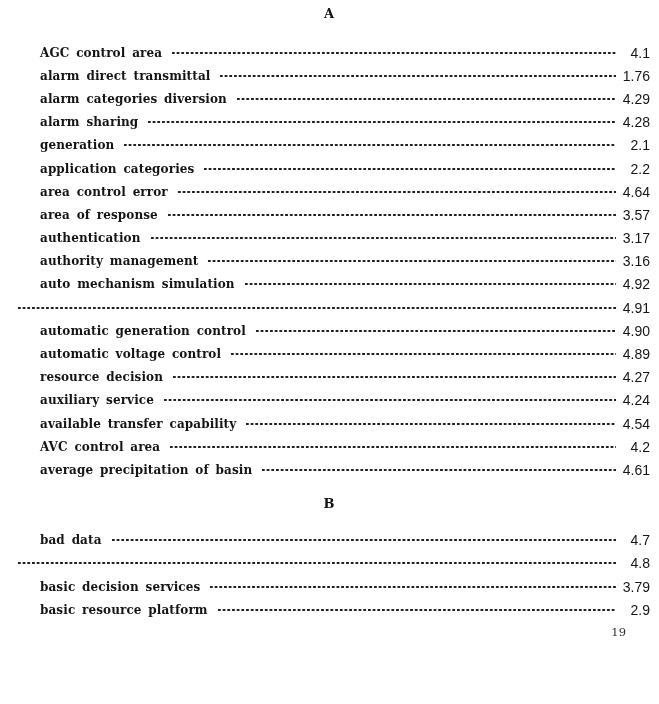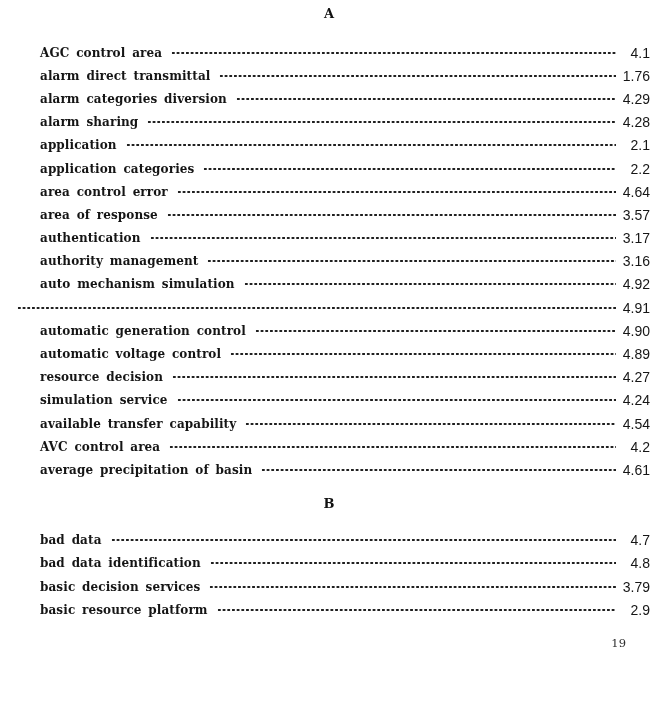--- a/index.html
+++ b/index.html
@@ -54,21 +54,21 @@
   }
   .num {
     font-family: "Liberation Sans", sans-serif;
     font-size: 14px;
     min-width: 27px;
     text-align: right;
     white-space: nowrap;
     color: #161616;
   }
   .page-number {
-    margin-top: 15px;
+    margin-top: 4px;
     text-align: right;
     padding-right: 24px;
     font-size: 11.5px;
     color: #2c2c2c;
   }
 </style>
 </head>
 <body>
 
 <div class="page">
@@ -90,21 +90,21 @@
       <span class="term">alarm categories diversion</span>
       <span class="leader"></span>
       <span class="num">4.29</span>
     </div>
     <div class="row">
       <span class="term">alarm sharing</span>
       <span class="leader"></span>
       <span class="num">4.28</span>
     </div>
     <div class="row">
-      <span class="term">application</span>
+      <span class="term">generation</span>
       <span class="leader"></span>
       <span class="num">2.1</span>
     </div>
     <div class="row">
       <span class="term">application categories</span>
       <span class="leader"></span>
       <span class="num">2.2</span>
     </div>
     <div class="row">
       <span class="term">area control error</span>
@@ -144,21 +144,21 @@
       <span class="term">automatic voltage control</span>
       <span class="leader"></span>
       <span class="num">4.89</span>
     </div>
     <div class="row">
       <span class="term">resource decision</span>
       <span class="leader"></span>
       <span class="num">4.27</span>
     </div>
     <div class="row">
-      <span class="term">simulation service</span>
+      <span class="term">auxiliary service</span>
       <span class="leader"></span>
       <span class="num">4.24</span>
     </div>
     <div class="row">
       <span class="term">available transfer capability</span>
       <span class="leader"></span>
       <span class="num">4.54</span>
     </div>
     <div class="row">
       <span class="term">AVC control area</span>
@@ -174,21 +174,20 @@
 
   <div class="section-heading heading-b">B</div>
 
   <div class="entries">
     <div class="row">
       <span class="term">bad data</span>
       <span class="leader"></span>
       <span class="num">4.7</span>
     </div>
     <div class="row">
-      <span class="term">bad data identification</span>
       <span class="leader"></span>
       <span class="num">4.8</span>
     </div>
     <div class="row">
       <span class="term">basic decision services</span>
       <span class="leader"></span>
       <span class="num">3.79</span>
     </div>
     <div class="row">
       <span class="term">basic resource platform</span>

